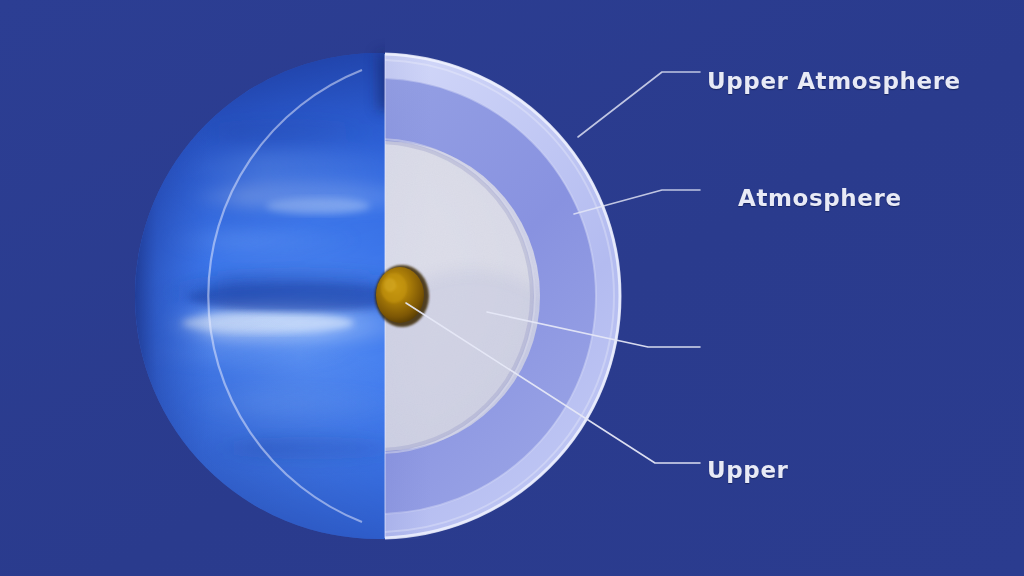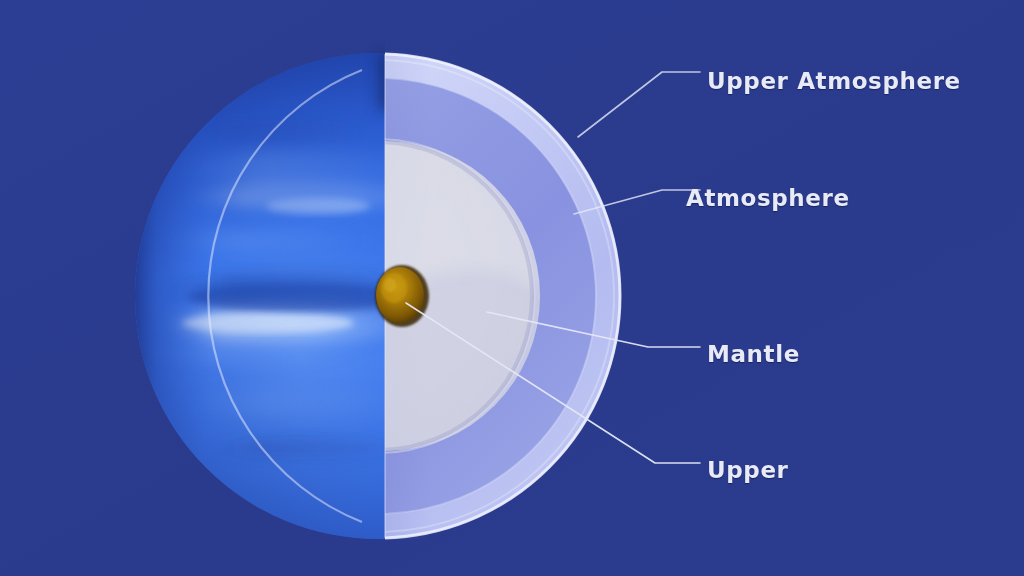--- a/index.html
+++ b/index.html
@@ -267,20 +267,19 @@
       <polyline points="578,137 662,72 700,72" opacity="0.80"></polyline>
       <polyline points="574,214 662,190 700,190" opacity="0.80"></polyline>
       <polyline points="487,312 648,347 700,347" opacity="0.92"></polyline>
       <polyline points="406,303 655,463 700,463" opacity="0.95"></polyline>
     </g>
   </svg>
 
   <div class="label-layer">
     <div class="layer-label" id="label-upper-atmosphere" style="left: 707px; top: 68px;">Upper Atmosphere</div>
 
-    <div class="layer-label" id="label-atmosphere" style="left: 686px; top: 185px;">Atmosphere</div>
-
-    <div class="layer-label" id="label-mantle" style="left: 707px; top: 341px;">Mantle</div>
+    <div class="layer-label" id="label-atmosphere" style="left: 738px; top: 185px;">Atmosphere</div>
+
 
     <div class="layer-label" id="label-core" style="left: 707px; top: 457px;">Upper</div>
   </div>
 
 </div>
 
 </body></html>

